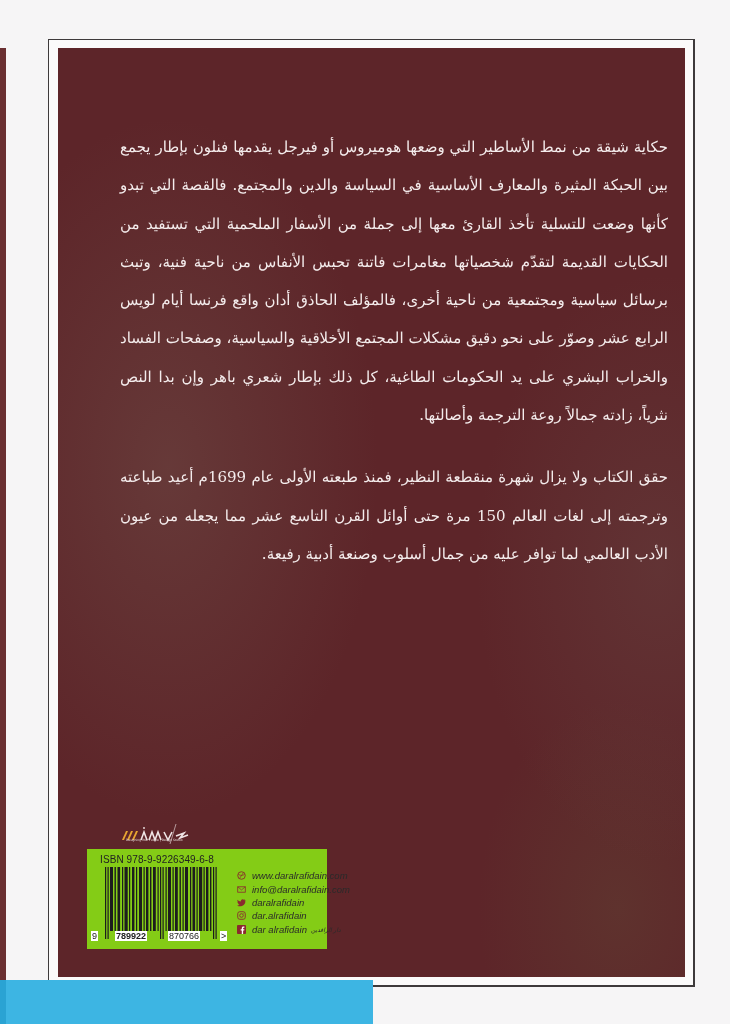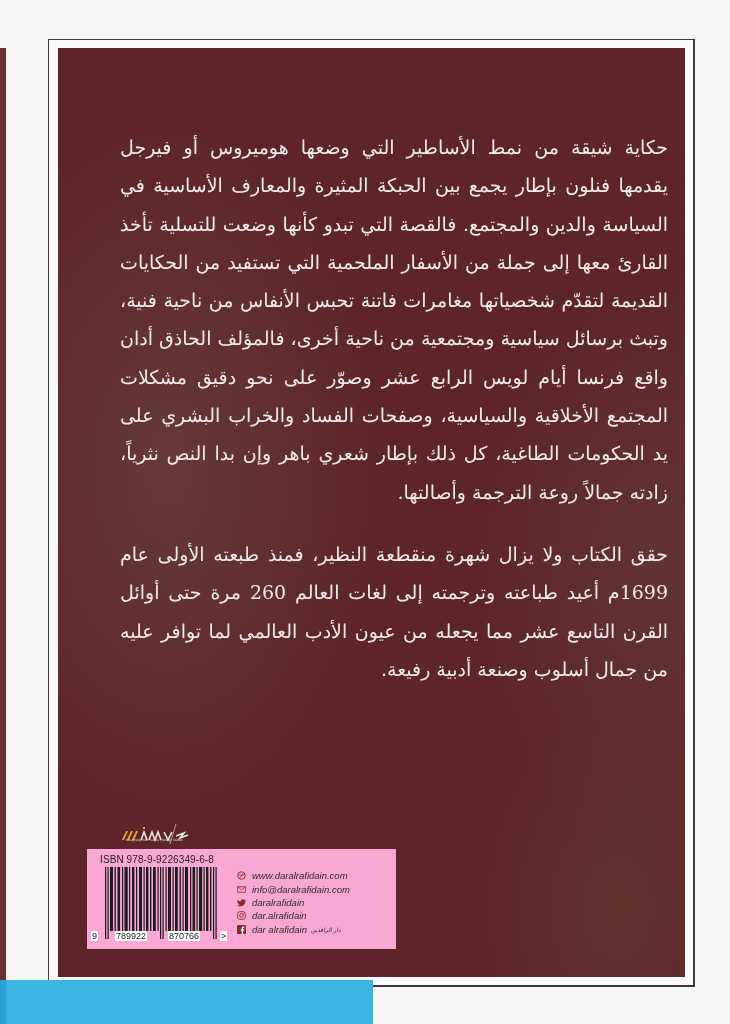--- a/index.html
+++ b/index.html
@@ -49,21 +49,21 @@
     .body-text {
       position: absolute;
       left: 120px;
       top: 128px;
       width: 548px;
       direction: rtl;
       text-align: justify;
       text-align-last: right;
       color: #f4ecec;
       font-family: "DejaVu Serif", serif;
-      font-size: 19px;
+      font-size: 15px;
       line-height: 38.3px;
     }
     .body-text p {
       margin: 0;
     }
     .para-2 {
       margin-top: 24px !important;
     }
     .logo {
       position: absolute;
@@ -77,23 +77,23 @@
       left: 126px;
       top: 838px;
       font-size: 3px;
       color: #e8dcdc;
       white-space: nowrap;
     }
     .barcode-panel {
       position: absolute;
       left: 87px;
       top: 849px;
-      width: 309px;
+      width: 240px;
       height: 100px;
-      background: #f9a8d4;
+      background: #84cc16;
     }
     .isbn-label {
       position: absolute;
       left: 13px;
       top: 5px;
       font-family: "Liberation Sans", sans-serif;
       font-size: 10px;
       color: #222;
       white-space: nowrap;
       letter-spacing: 0.1px;
@@ -163,21 +163,21 @@
 <body>
 
 <div class="left-spine"></div>
 
 <div class="outer-frame"></div>
 
 <div class="cover-panel"></div>
 
 <div class="body-text">
   <p>حكاية شيقة من نمط الأساطير التي وضعها هوميروس أو فيرجل يقدمها فنلون بإطار يجمع بين الحبكة المثيرة والمعارف الأساسية في السياسة والدين والمجتمع. فالقصة التي تبدو كأنها وضعت للتسلية تأخذ القارئ معها إلى جملة من الأسفار الملحمية التي تستفيد من الحكايات القديمة لتقدّم شخصياتها مغامرات فاتنة تحبس الأنفاس من ناحية فنية، وتبث برسائل سياسية ومجتمعية من ناحية أخرى، فالمؤلف الحاذق أدان واقع فرنسا أيام لويس الرابع عشر وصوّر على نحو دقيق مشكلات المجتمع الأخلاقية والسياسية، وصفحات الفساد والخراب البشري على يد الحكومات الطاغية، كل ذلك بإطار شعري باهر وإن بدا النص نثرياً، زادته جمالاً روعة الترجمة وأصالتها.</p>
-  <p class="para-2">حقق الكتاب ولا يزال شهرة منقطعة النظير، فمنذ طبعته الأولى عام 1699م أعيد طباعته وترجمته إلى لغات العالم 260 مرة حتى أوائل القرن التاسع عشر مما يجعله من عيون الأدب العالمي لما توافر عليه من جمال أسلوب وصنعة أدبية رفيعة.</p>
+  <p class="para-2">حقق الكتاب ولا يزال شهرة منقطعة النظير، فمنذ طبعته الأولى عام 1699م أعيد طباعته وترجمته إلى لغات العالم 150 مرة حتى أوائل القرن التاسع عشر مما يجعله من عيون الأدب العالمي لما توافر عليه من جمال أسلوب وصنعة أدبية رفيعة.</p>
 </div>
 
 <svg class="logo" viewBox="0 0 90 30">
   <g fill="#e8a631">
     <polygon points="4,20 8,11 10,11 6,20"></polygon>
     <polygon points="9,20 13,11 15,11 11,20"></polygon>
     <polygon points="14,20 18,11 20,11 16,20"></polygon>
   </g>
   <g stroke="#f0e6e6" stroke-width="1.6" fill="none">
     <polyline points="23,20 26,12 29,20"></polyline>
@@ -225,21 +225,21 @@
       <rect x="97.5" y="0" width="1.2" height="64"></rect>
       <rect x="100" y="0" width="3.2" height="64"></rect>
       <rect x="104.5" y="0" width="1.2" height="64"></rect>
       <rect x="107" y="0" width="2.4" height="64"></rect>
       <rect x="111" y="0" width="1.4" height="64"></rect>
       <rect x="114" y="0" width="1.2" height="72"></rect>
       <rect x="116.5" y="0" width="1.2" height="72"></rect>
     </g>
   </svg>
   <span class="bc-digit" style="left:4px; top:82px;">9</span>
-  <span class="bc-digit" style="left:28px; top:82px;">789922</span>
+  <span class="bc-digit" style="left:28px; top:82px;font-weight:bold;">789922</span>
   <span class="bc-digit" style="left:81px; top:82px;">870766</span>
   <span class="bc-digit" style="left:133px; top:82px;">&gt;</span>
 
   <div class="contacts">
     <div class="contact-row">
       <svg class="contact-icon" viewBox="0 0 10 10">
         <circle cx="5" cy="5" r="4.2" fill="none" stroke="#8a2a2e" stroke-width="1"></circle>
         <path d="M1.5 4 Q5 6 8.5 4 M3 8 Q5 5 7 2" fill="none" stroke="#8a2a2e" stroke-width="0.8"></path>
       </svg>
       <span>www.daralrafidain.com</span>

